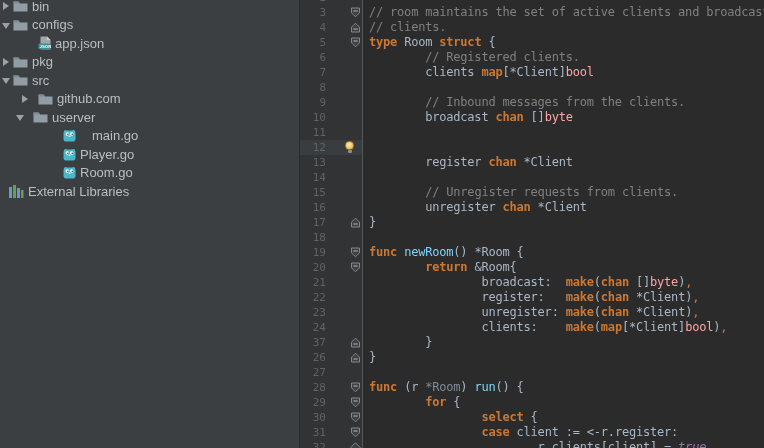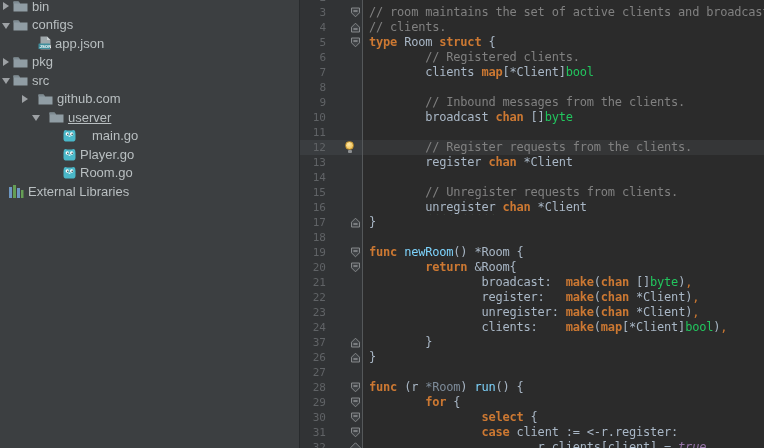--- a/index.html
+++ b/index.html
@@ -30,21 +30,21 @@
   .ln{width:26px;text-align:right;color:#606366;font-size:11px;line-height:15px;
     letter-spacing:0;flex:none;user-select:none;}
   .fold-slot{flex:1;position:relative;}
   .fold-ico{position:absolute;right:1px;top:2px;width:11px;height:11px;}
   .code{flex:1;white-space:pre;line-height:15px;color:#a9b7c6;padding-left:6px;overflow:hidden;}
   .editor-line.active .code{background:#353637;}
   .editor-line.active .gutter{background:#3a3d40;}
   .kw{color:#cc7832;font-weight:bold;}
   .fn{color:#7dd3fc;}
   .cm{color:#808080;}
-  .ty{color:#22c55e;}
+  .ty{color:#fca5a5;}
   .pu{color:#9876aa;font-style:italic;}
   .rc{color:#7d8b99;}
   .op{color:#cc7832;}
   .tx{color:#a9b7c6;}
   .sp{text-decoration:underline;text-decoration-style:wavy;text-decoration-color:#5d7a5d;
       text-decoration-thickness:1px;text-underline-offset:2.5px;}
 
   
   .bulb{position:absolute;left:17px;top:1px;width:13px;height:13px;}
   .bulb .glass{position:absolute;left:2px;top:0;width:9px;height:9px;border-radius:50%;
@@ -113,21 +113,21 @@
         <div class="tree-row" style="padding-left: 21px;">
           <span class="arrow collapsed" style="margin-right: 9px;"></span>
           <span class="tree-icon">
             <svg width="15" height="12" viewBox="0 0 15 12">
               <path d="M0.5 1.5 h5 l1.6 2 h7.4 v8 h-14 z" fill="#909da4"></path>
               <path d="M0.5 1.5 h5 l1.6 2 h-6.6 z" fill="#7e8b92"></path>
             </svg>
           </span>
           <span class="tree-label">github.com</span>
         </div>
-        <div class="tree-row" style="padding-left: 32px; text-decoration: underline;">
+        <div class="tree-row" style="padding-left: 16px;">
           <span class="arrow expanded" style="margin-right: 9px;"></span>
           <span class="tree-icon">
             <svg width="15" height="12" viewBox="0 0 15 12">
               <path d="M0.5 1.5 h5 l1.6 2 h7.4 v8 h-14 z" fill="#909da4"></path>
               <path d="M0.5 1.5 h5 l1.6 2 h-6.6 z" fill="#7e8b92"></path>
             </svg>
           </span>
           <span class="tree-label">userver</span>
         </div>
         <div class="tree-row" style="padding-left: 63px; gap: 12px;">
@@ -273,21 +273,20 @@
         <div class="editor-line active">
           <div class="gutter">
             <span class="ln">12</span>
             <span class="fold-slot">
               <span class="bulb">
                 <span class="glass"></span>
                 <span class="base"></span>
               </span>
             </span>
           </div>
-          <div class="code"><span class="cm">        // Register requests from the clients.</span></div>
         </div>
         <div class="editor-line">
           <div class="gutter">
             <span class="ln">13</span>
             <span class="fold-slot"></span>
           </div>
           <div class="code"><span class="tx">        register </span><span class="kw">chan</span><span class="tx"> *Client</span></div>
         </div>
         <div class="editor-line">
           <div class="gutter">

